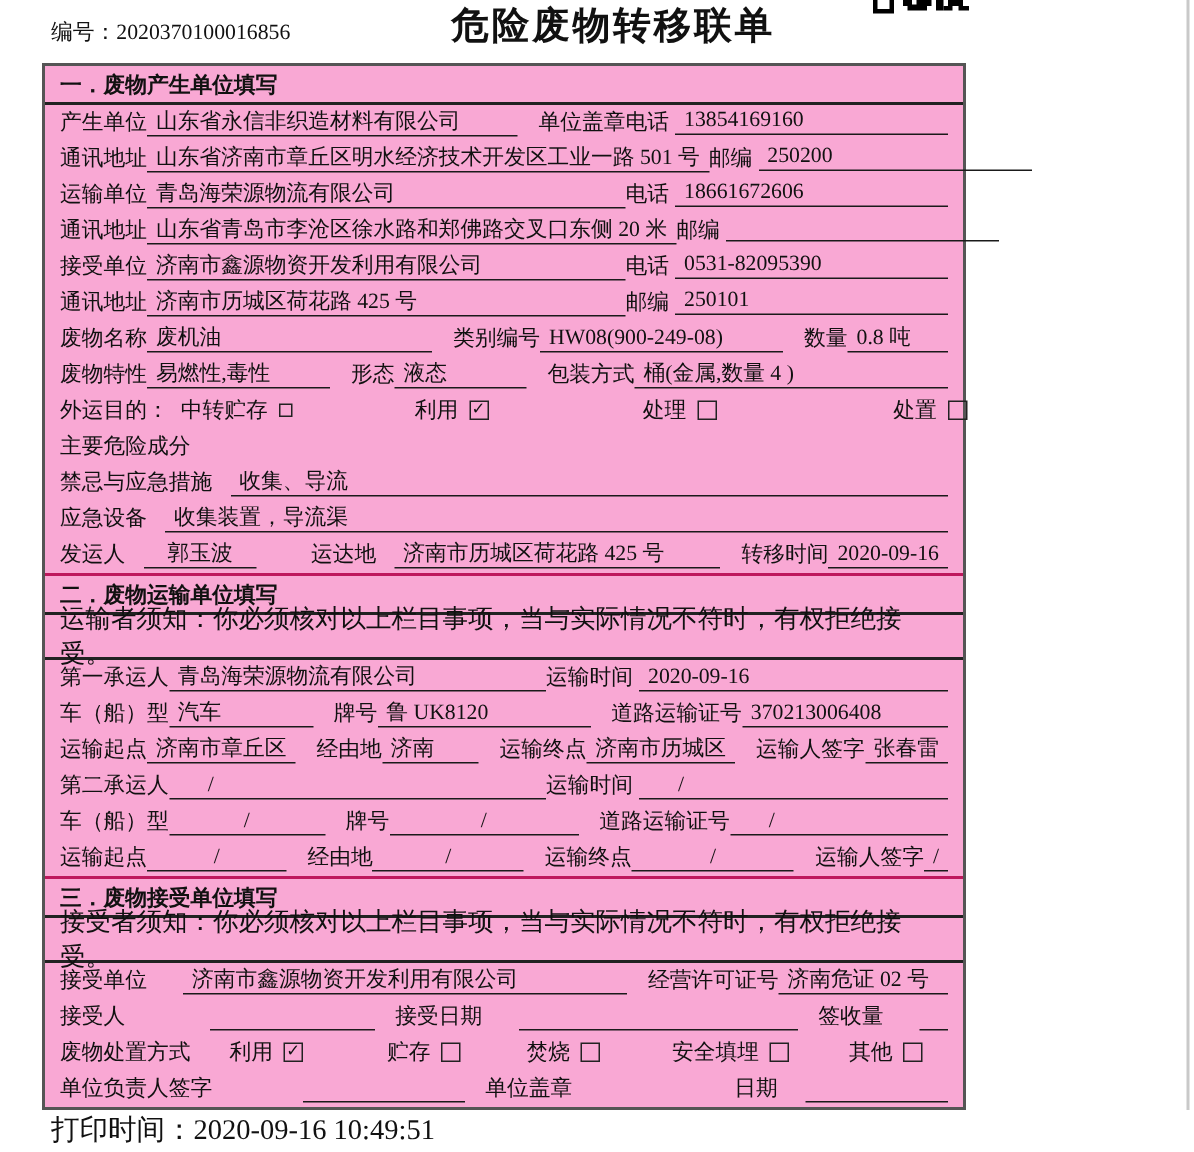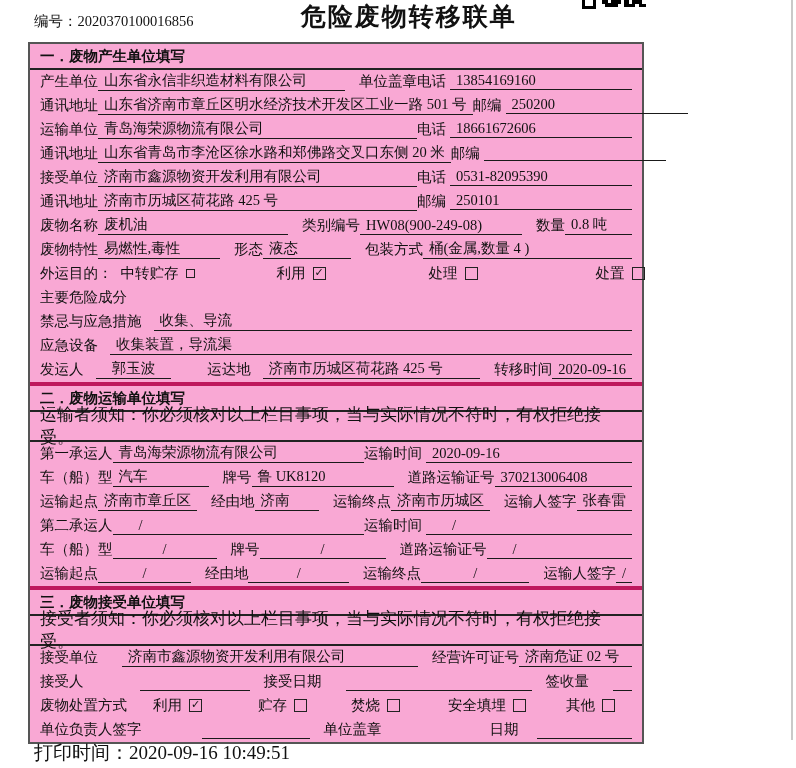--- a/index.html
+++ b/index.html
@@ -20,21 +20,21 @@
   .qr{position:absolute;right:150px;top:0;}
   .form{
     position:absolute;left:28px;top:42px;width:616px;
     border:2px solid #555;background:#f9a8d4;box-sizing:border-box;
   }
   .sec-head{
     font-weight:bold;font-size:14.5px;padding:3px 10px 2px;
     border-bottom:2px solid #222;
     font-family:"Liberation Sans","DejaVu Sans",sans-serif;
   }
-  .bt{border-top:4px solid #be185d;}
+  .bt{border-top:2px solid #be185d;}
   .notice{
     height:30px;border-bottom:2px solid #222;display:flex;align-items:center;
     padding:0 10px;font-size:17px;box-sizing:border-box;
   }
   .row{
     display:flex;align-items:flex-end;height:24px;padding:0 10px 3px;
     font-size:14.5px;box-sizing:border-box;
   }
   .lbl{white-space:nowrap;}
   .ml{margin-left:14px;}

